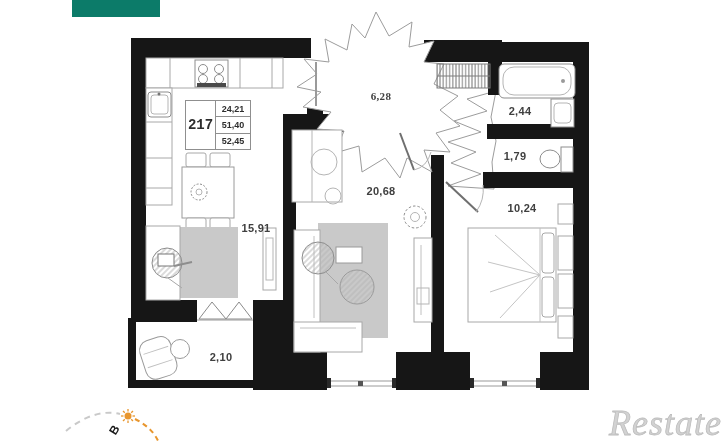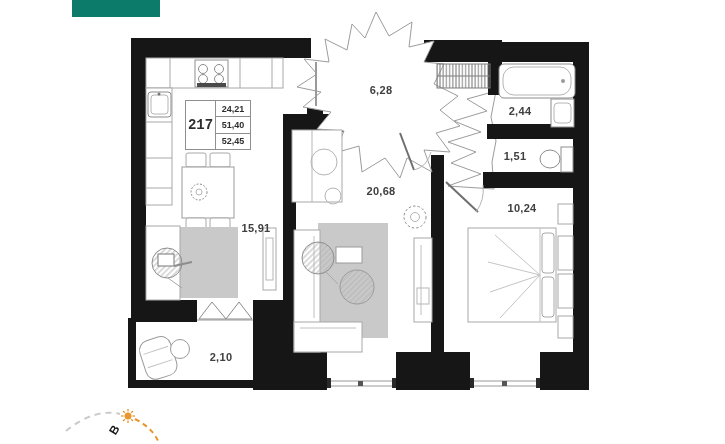--- a/index.html
+++ b/index.html
@@ -244,24 +244,25 @@
 
   <div class="info-box">
     <div class="info-left">217</div>
     <div class="info-right">
       <div class="info-row">24,21</div>
       <div class="info-row">51,40</div>
       <div class="info-row">52,45</div>
     </div>
   </div>
 
-  <div class="room-label" style="left:381px;top:90px;">6,28</div>
+  <div class="room-label" style="left:381px;top:96px;font-family:Liberation Serif, serif;">6,28</div>
   <div class="room-label" style="left:520px;top:111px;">2,44</div>
-  <div class="room-label" style="left:515px;top:156px;">1,51</div>
+  <div class="room-label" style="left:515px;top:156px;">1,79</div>
   <div class="room-label" style="left:522px;top:208px;">10,24</div>
   <div class="room-label" style="left:381px;top:191px;">20,68</div>
   <div class="room-label" style="left:256px;top:192px;margin-top:36px;">15,91</div>
   <div class="room-label" style="left:221px;top:357px;text-align:center;">2,10</div>
 
   <div class="compass-letter">В</div>
 
+  <div class="watermark">Restate</div>
 
 </div>
 
 </body></html>

